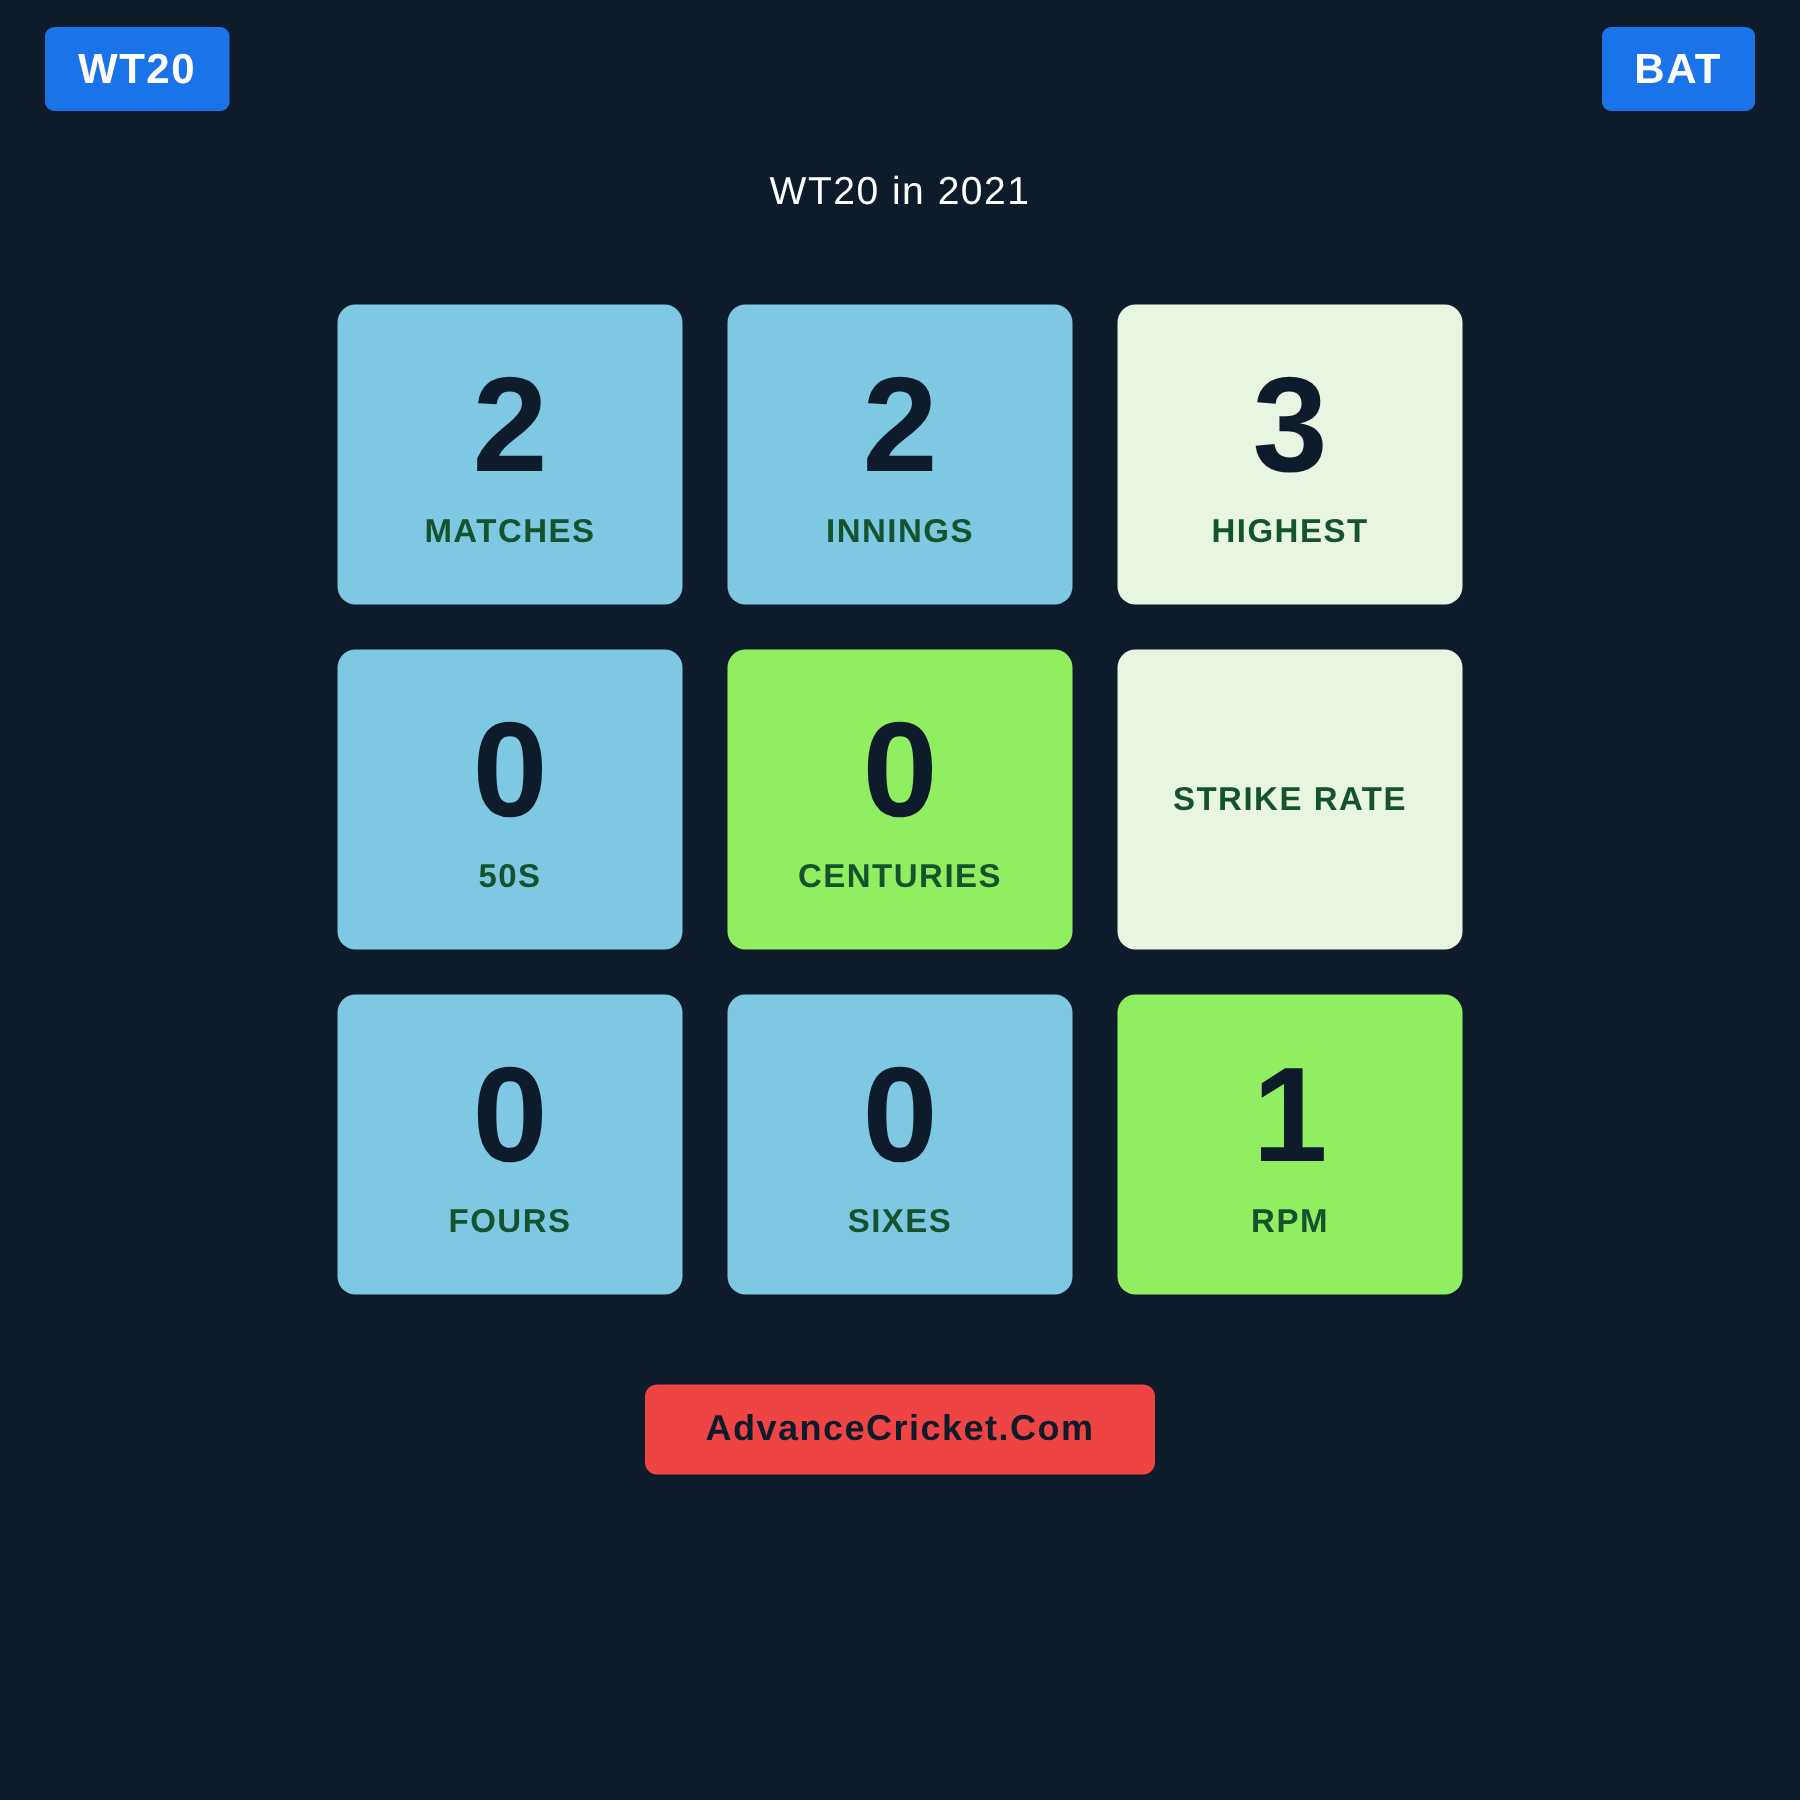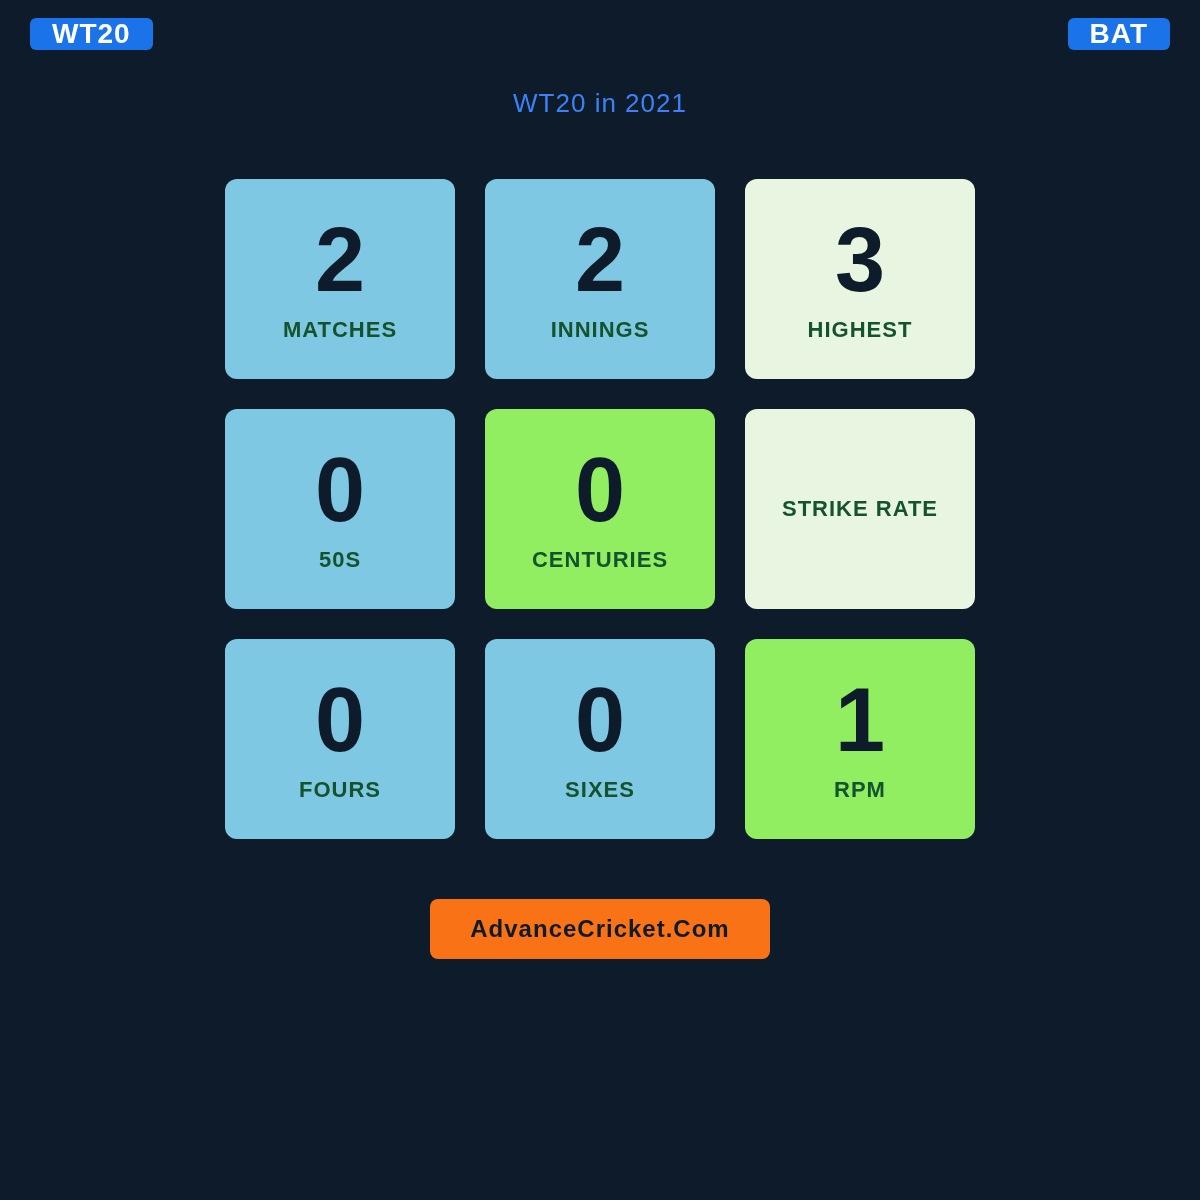--- a/index.html
+++ b/index.html
@@ -19,21 +19,21 @@
       justify-content: space-between;
       align-items: center;
       padding: 18px 30px;
     }
 
     .badge {
       background-color: #1a73e8;
       color: white;
       font-size: 28px;
       font-weight: 900;
-      padding: 0 22px;
+      padding: 12px 22px;
       border-radius: 6px;
       letter-spacing: 1px;
     }
 
     .main-content {
       flex: 1;
       display: flex;
       flex-direction: column;
       align-items: center;
       padding: 20px 60px 40px;
@@ -43,21 +43,21 @@
       color: white;
       font-size: 72px;
       font-weight: 900;
       text-align: center;
       letter-spacing: 3px;
       margin-bottom: 10px;
       text-transform: uppercase;
     }
 
     .subtitle {
-      color: #3b82f6;
+      color: #ffffff;
       font-size: 26px;
       font-weight: 400;
       text-align: center;
       margin-bottom: 60px;
       letter-spacing: 1px;
     }
 
     .stats-grid {
       display: grid;
       grid-template-columns: repeat(3, 230px);
@@ -96,21 +96,21 @@
 
     .stat-label {
       font-size: 22px;
       font-weight: 700;
       color: #14532d;
       text-transform: uppercase;
       letter-spacing: 1px;
     }
 
     .footer-link {
-      background-color: #f97316;
+      background-color: #ef4444;
       color: #0d1b2a;
       font-size: 24px;
       font-weight: 900;
       padding: 16px 40px;
       border-radius: 8px;
       text-align: center;
       letter-spacing: 1px;
     }
   </style>
 </head>

